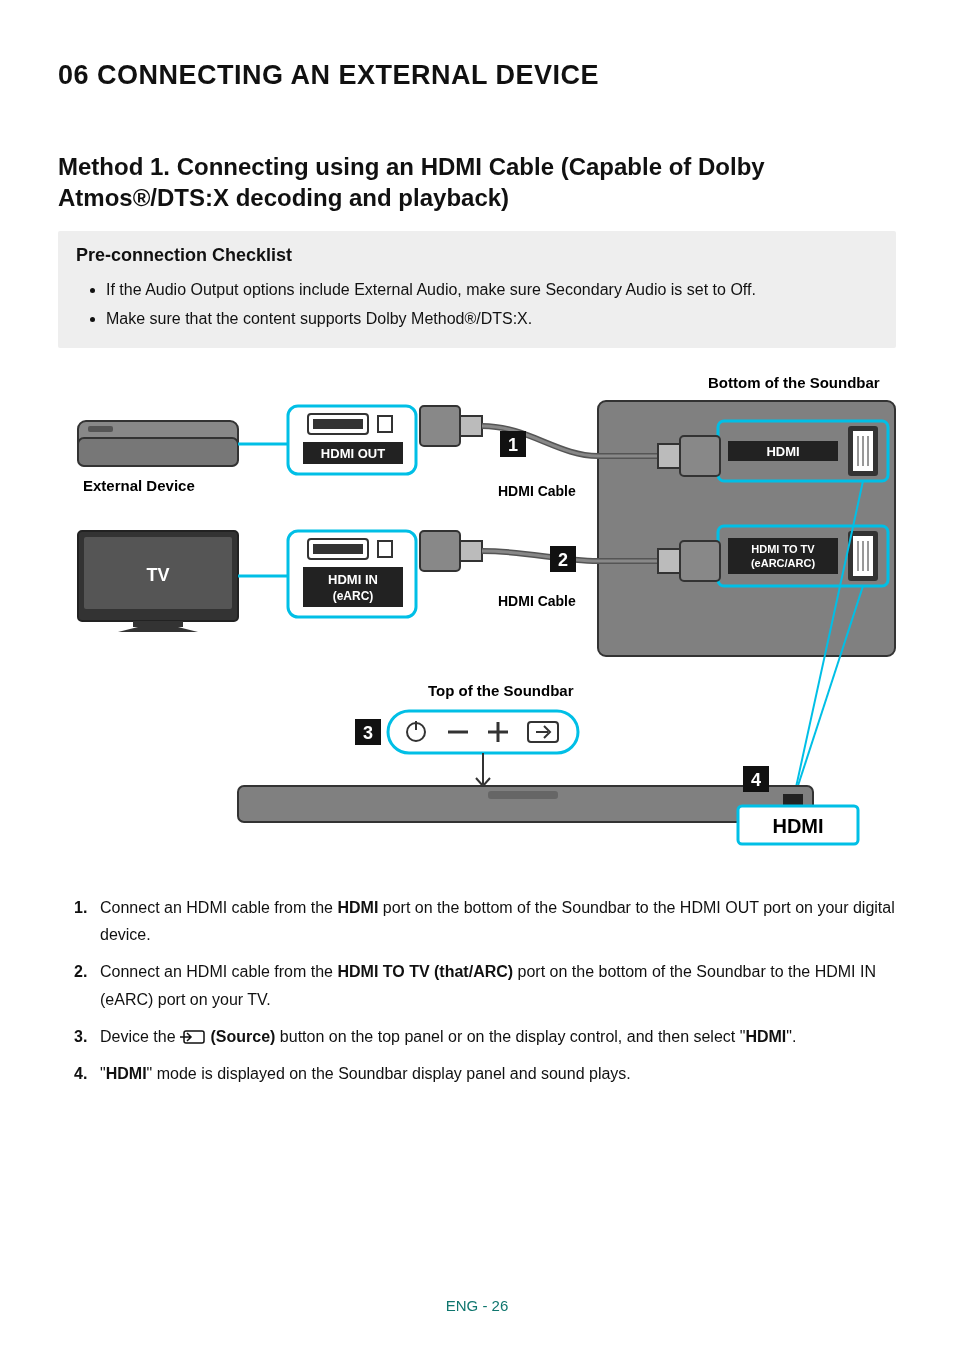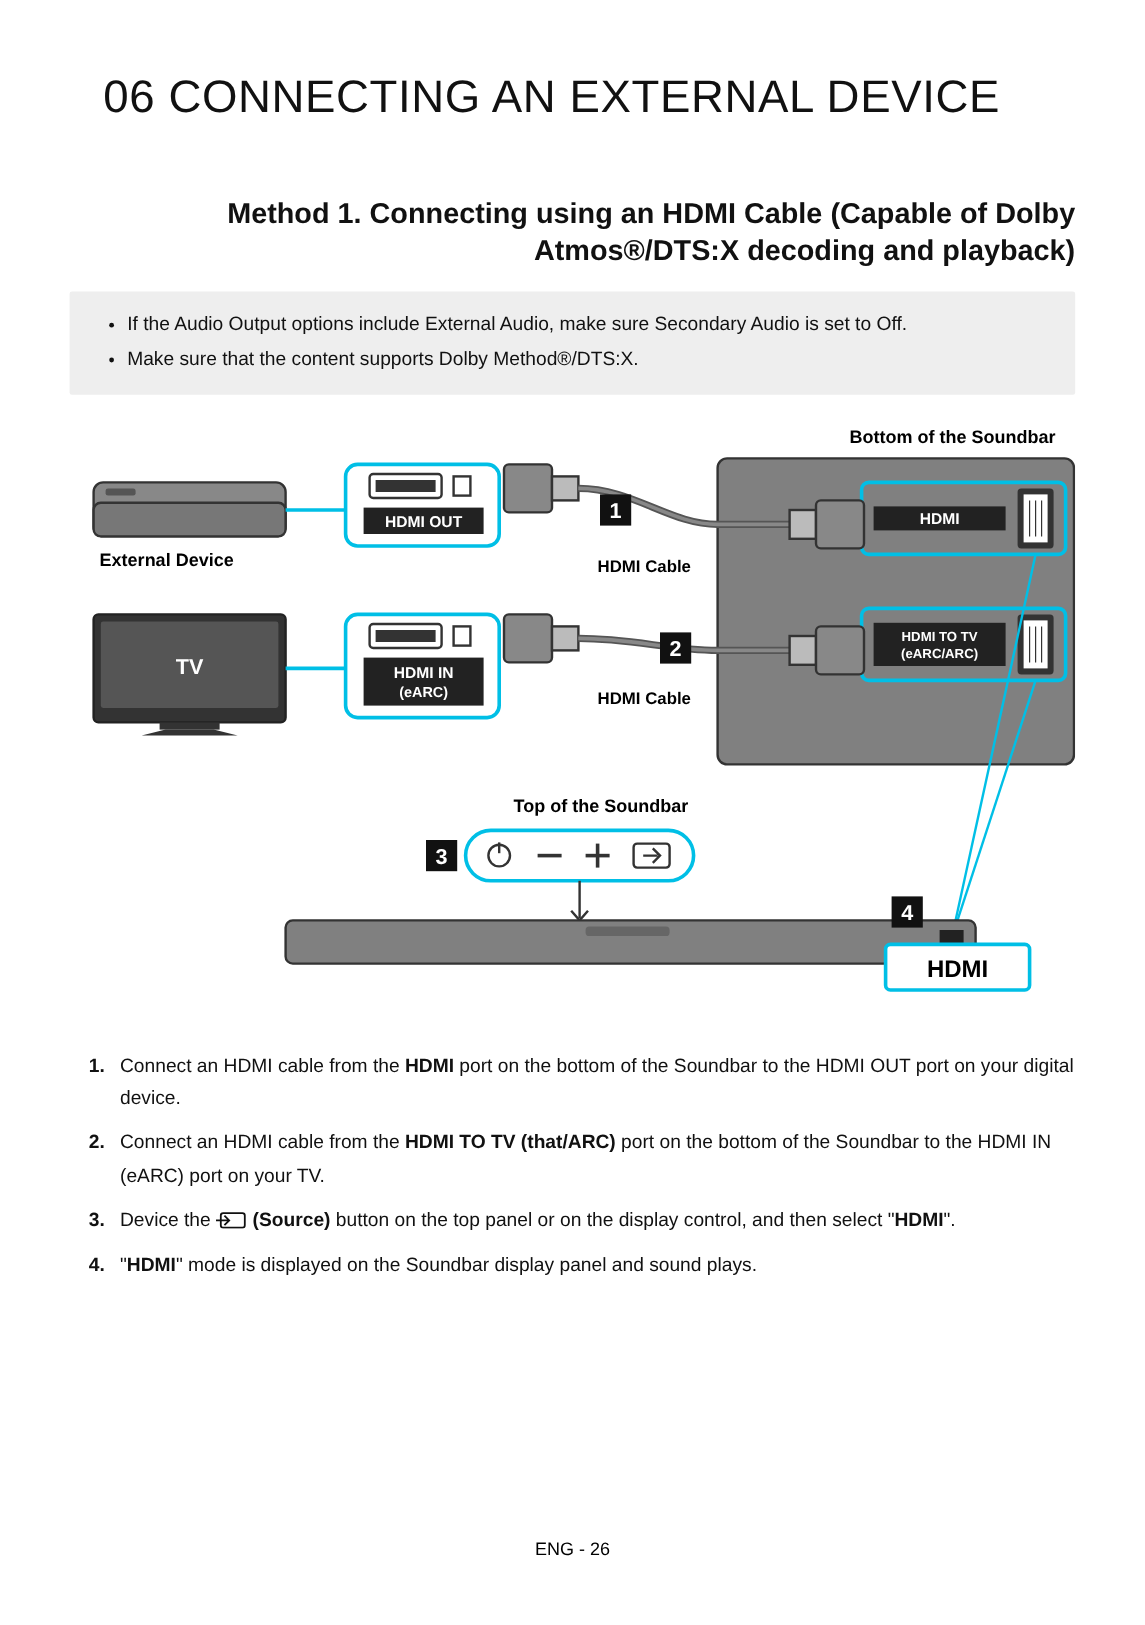--- a/index.html
+++ b/index.html
@@ -5,47 +5,48 @@
   * { box-sizing: border-box; margin: 0; padding: 0; }
   body {
     width: 954px;
     height: 1354px;
     background: #fff;
     font-family: Arial, Helvetica, sans-serif;
     color: #111;
     position: relative;
     padding: 60px 58px 40px 58px;
   }
-  h1.page-title { font-size: 38px; font-weight: 400; letter-spacing: 0.5px; margin-bottom: 60px; margin-left: 28px; }
-  h2.method-title { font-size: 24px; font-weight: 700; line-height: 1.3; margin-bottom: 18px; text-align: right; }
+  h1.page-title { font-size: 27px; font-weight: 700; letter-spacing: 0.5px; margin-bottom: 60px; }
+  h2.method-title { font-size: 24px; font-weight: 700; line-height: 1.3; margin-bottom: 18px; }
   .checklist-box {
     background: #eee;
     border-radius: 2px;
     padding: 14px 18px 14px 18px;
     margin-bottom: 18px;
   }
   .checklist-title { font-size: 18px; font-weight: 700; margin-bottom: 10px; }
   .checklist-box ul { list-style: disc; padding-left: 30px; font-size: 16px; line-height: 1.8; }
   .diagram-wrap { width: 100%; }
   .diagram-wrap svg { display: block; }
   ol.steps { list-style: none; padding-left: 22px; font-size: 16px; line-height: 1.7; margin-top: 18px; }
   ol.steps li { position: relative; padding-left: 20px; margin-bottom: 10px; }
   ol.steps li .num { position: absolute; left: -6px; font-weight: 700; }
-  .footer { position: absolute; bottom: 54px; width: 100%; left: 0; text-align: center; font-size: 15px; color: #000000; }
+  .footer { position: absolute; bottom: 40px; width: 100%; left: 0; text-align: center; font-size: 15px; color: #0f766e; }
   
   .svgtxt { font-family: Arial, Helvetica, sans-serif; }
 </style>
 </head>
 <body>
 
 <h1 class="page-title">06   CONNECTING AN EXTERNAL DEVICE</h1>
 
 <h2 class="method-title">Method 1. Connecting using an HDMI Cable (Capable of Dolby Atmos®/DTS:X decoding and playback)</h2>
 
 <div class="checklist-box">
+  <div class="checklist-title">Pre-connection Checklist</div>
   <ul>
     <li>If the Audio Output options include External Audio, make sure Secondary Audio is set to Off.</li>
     <li>Make sure that the content supports Dolby Method®/DTS:X.</li>
   </ul>
 </div>
 
 <div class="diagram-wrap">
 <svg viewBox="0 0 838 510" width="838" height="510" class="svgtxt">
 
   <text x="650" y="22" font-size="15" font-weight="700">Bottom of the Soundbar</text>

